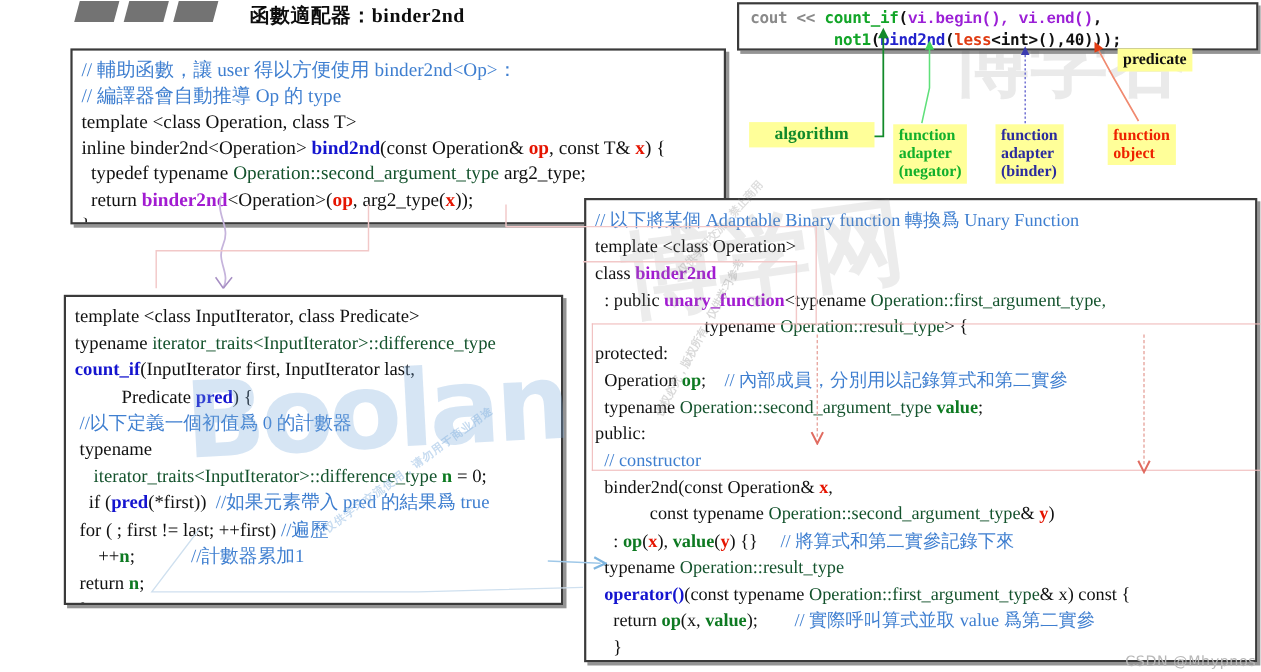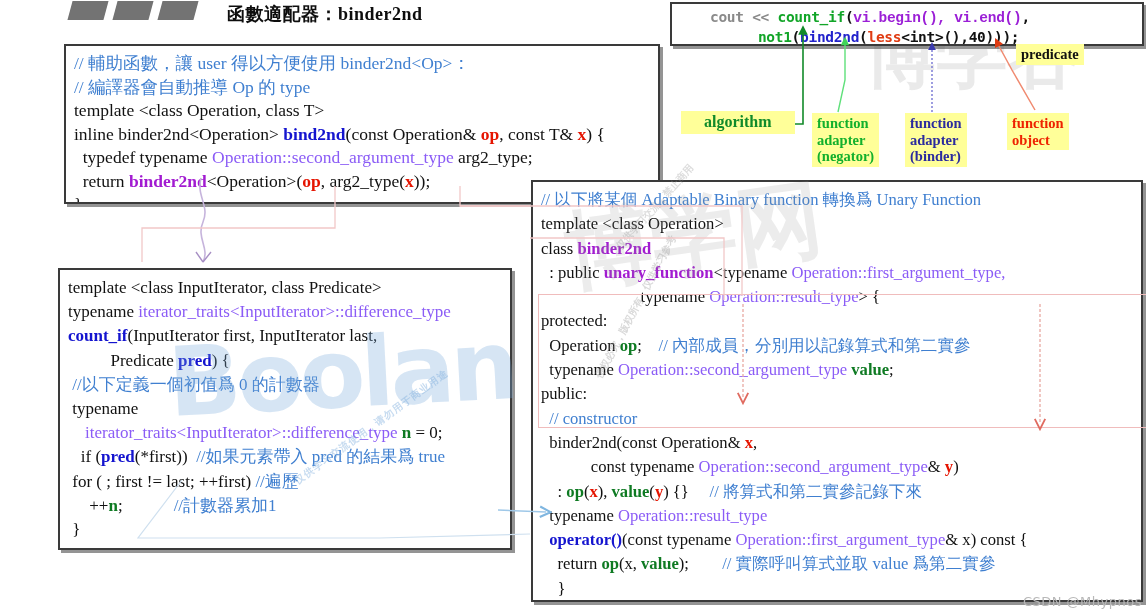--- a/index.html
+++ b/index.html
@@ -23,21 +23,21 @@
     background: #ffffff;
     border: 2px solid #3a3a3a;
     box-shadow: 3px 3px 0 rgba(60,60,60,0.55);
     box-sizing: border-box;
     overflow: hidden;
   }
   .ln { white-space: pre; display: block; }
 
   
   .c-cmt   { color: #3f7fd0; }        
-  .c-gray  { color: #8b5cf6; margin-top: 20px; }        
+  .c-gray  { color: #14532d; margin-top: 20px; }        
   .c-blue  { color: #1414cf; font-weight: bold; }
   .c-purple{ color: #a21bd1; font-weight: bold; }
   .c-red   { color: #e51400; font-weight: bold; }
   .c-green { color: #0e7a22; font-weight: bold; }
   .c-black { color: #111111; }
 
   
   #header { left: 70px; top: 2px; width: 560px; height: 40px; }
   .sq {
     display: inline-block;
@@ -69,21 +69,21 @@
   
   #box-cout {
     left: 670px; top: 2px; width: 474px; height: 44px;
     padding: 4px 0 0 10px;
     font-family: "DejaVu Sans Mono", "Liberation Mono", monospace;
     font-size: 14.5px;
     font-weight: bold;
     line-height: 19px;
     letter-spacing: -0.3px;
   }
-  #box-cout .m-gray { color: #8a8a8a; font-weight: bold; margin-left: 28px; }
+  #box-cout .m-gray { color: #8a8a8a; font-weight: bold; }
   #box-cout .m-green{ color: #12a528; font-weight: bold; }
   #box-cout .m-purple{ color: #9b1fd6; font-weight: bold; font-family: Liberation Mono, monospace; }
   #box-cout .m-blue { color: #2222cc; font-weight: bold; }
   #box-cout .m-red  { color: #e03c13; font-weight: bold; }
   #box-cout .m-black{ color: #111; font-weight: bold; }
 
   
   #box-countif {
     left: 58px; top: 268px; width: 454px; height: 282px;
     padding: 6px 0 0 8px;
@@ -220,20 +220,21 @@
     <span class="ln"><span class="c-black">template &lt;class InputIterator, class Predicate&gt;</span></span>
     <span class="ln"><span class="c-black">typename </span><span class="c-gray">iterator_traits&lt;InputIterator&gt;::difference_type</span></span>
     <span class="ln"><span class="c-blue">count_if</span><span class="c-black">(InputIterator first, InputIterator last,</span></span>
     <span class="ln"><span class="c-black">          Predicate </span><span class="c-blue">pred</span><span class="c-black">) {</span></span>
     <span class="ln"><span class="c-cmt"> //以下定義一個初值爲 0 的計數器</span></span>
     <span class="ln"><span class="c-black"> typename</span></span>
     <span class="ln"><span class="c-black">    </span><span class="c-gray">iterator_traits&lt;InputIterator&gt;::difference_type </span><span class="c-green">n</span><span class="c-black"> = 0;</span></span>
     <span class="ln"><span class="c-black">   if (</span><span class="c-blue">pred</span><span class="c-black">(*first))  </span><span class="c-cmt">//如果元素帶入 pred 的結果爲 true</span></span>
     <span class="ln"><span class="c-black"> for ( ; first != last; ++first) </span><span class="c-cmt">//遍歷</span></span>
     <span class="ln"><span class="c-black">     ++</span><span class="c-green">n</span><span class="c-black">;            </span><span class="c-cmt">//計數器累加1</span></span>
+    <span class="ln"><span class="c-black"> return </span><span class="c-green">n</span><span class="c-black">;</span></span>
     <span class="ln"><span class="c-black"> }</span></span>
   </div>
 
 <div class="code-box" id="box-class">
     <span class="ln"><span class="c-cmt">// 以下將某個 Adaptable Binary function 轉換爲 Unary Function</span></span>
     <span class="ln"><span class="c-black">template &lt;class Operation&gt;</span></span>
     <span class="ln"><span class="c-black">class </span><span class="c-purple">binder2nd</span></span>
     <span class="ln"><span class="c-black">  : public </span><span class="c-purple">unary_function</span><span class="c-black">&lt;typename </span><span class="c-gray">Operation::first_argument_type,</span></span>
     <span class="ln"><span class="c-black">                        typename </span><span class="c-gray">Operation::result_type</span><span class="c-black">&gt; {</span></span>
     <span class="ln"><span class="c-black">protected:</span></span>

